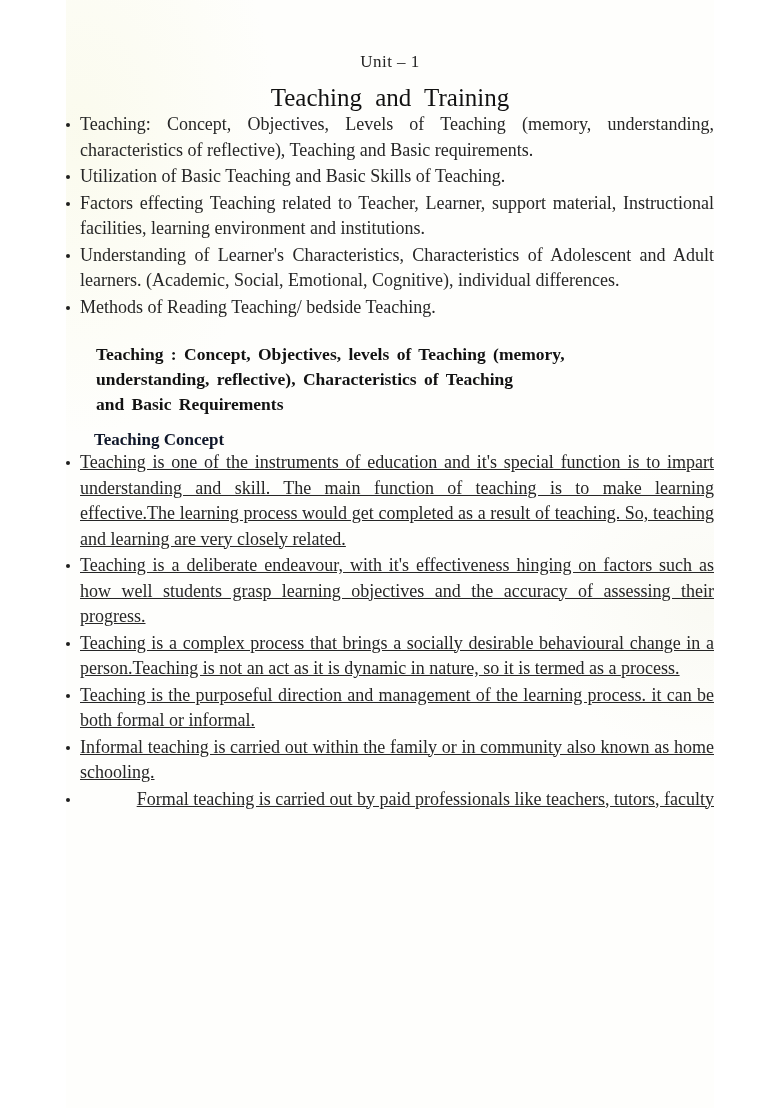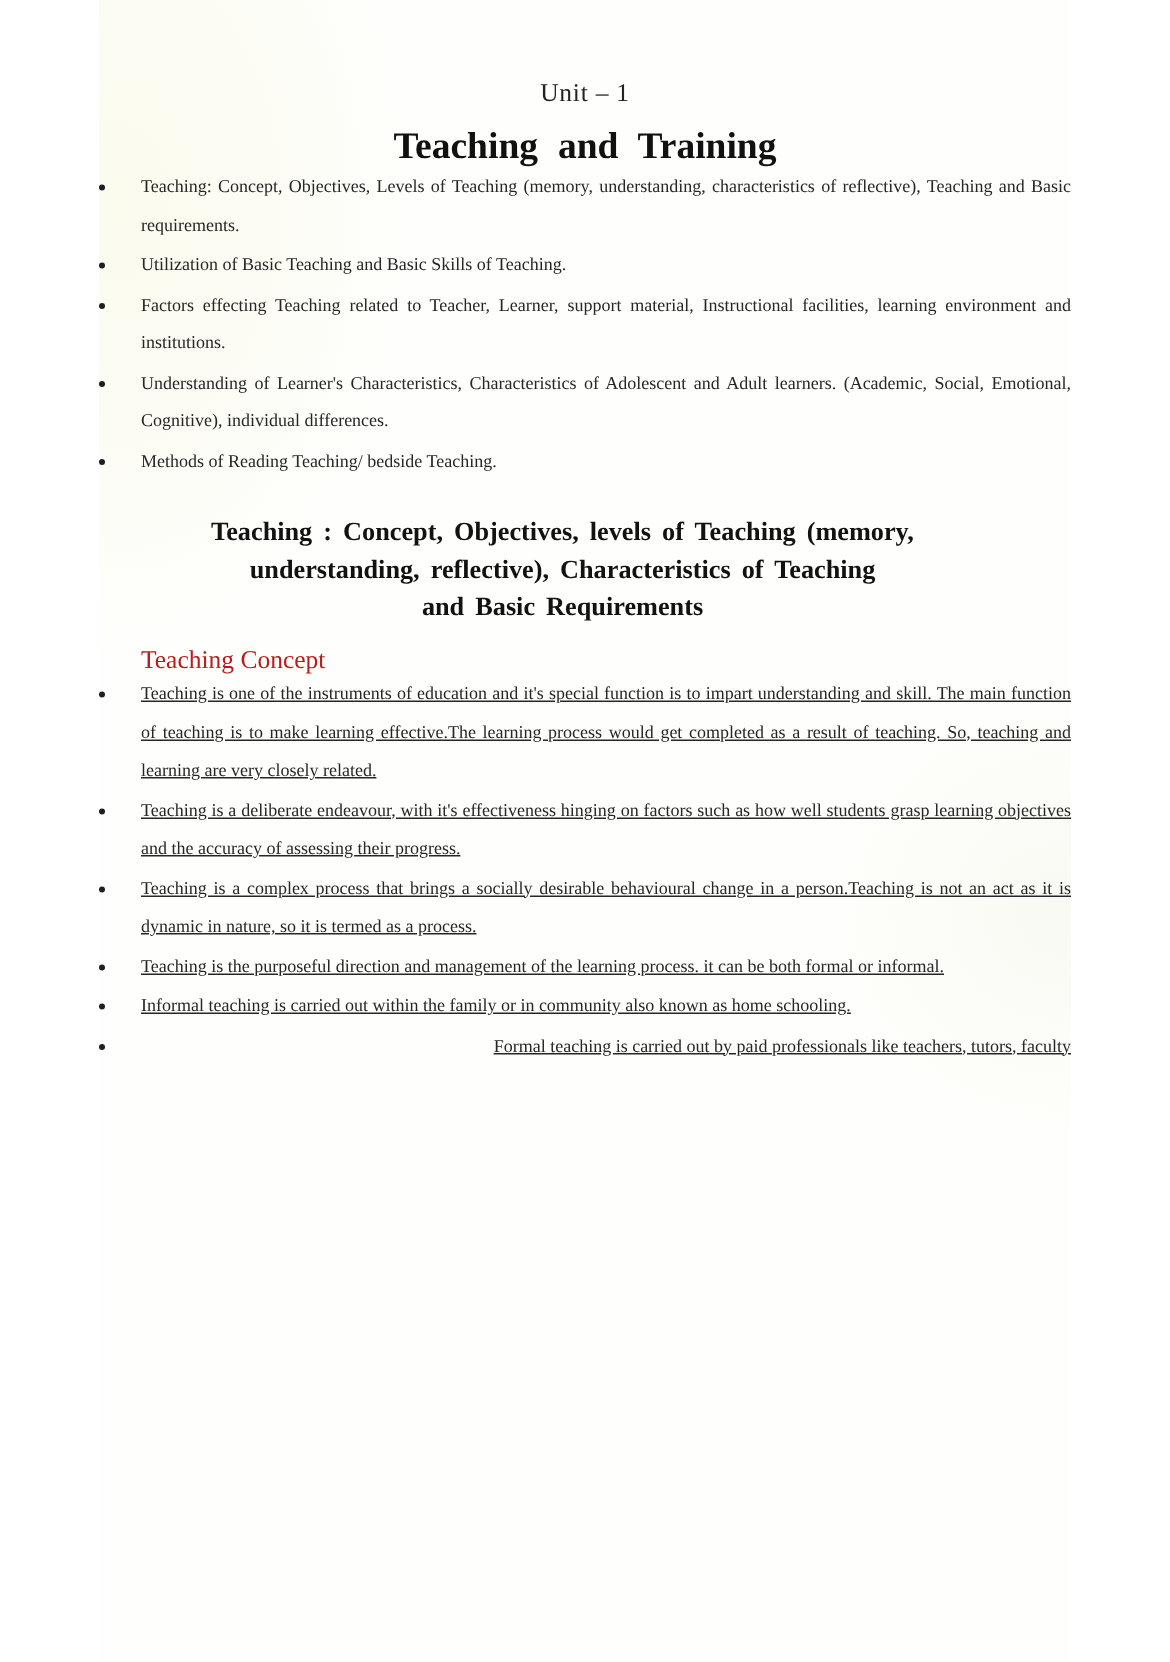--- a/index.html
+++ b/index.html
@@ -36,38 +36,38 @@
   .unit-line {
     text-align: center;
     font-size: 17px;
     letter-spacing: 0.5px;
     margin-top: 52px;
     color: #232323;
   }
   .doc-title {
     text-align: center;
     font-size: 25px;
-    font-weight: bold;
+    font-weight: normal;
     word-spacing: 7px;
     margin-top: 12px;
     color: #111111;
   }
 
   ul.bullets {
     list-style: none;
     margin: 0;
     padding: 0;
   }
   ul.bullets li {
     position: relative;
-    font-size: 12px;
+    font-size: 18px;
     line-height: 25.5px;
     text-align: justify;
     color: #262626;
-    padding-left: 28px;
+    padding-left: 14px;
     margin: 0 0 1px 0;
   }
   ul.bullets li::before {
     content: "";
     position: absolute;
     left: 0;
     top: 11px;
     width: 4px;
     height: 4px;
     border-radius: 50%;
@@ -80,40 +80,39 @@
     margin-right: 45px;
   }
   .syllabus-list li {
     margin-bottom: 2px;
   }
 
   .section-heading {
     margin-top: 22px;
     margin-left: 30px;
     margin-right: 60px;
-    text-align: center;
     font-weight: bold;
     font-size: 17.5px;
     line-height: 25px;
     word-spacing: 3px;
     color: #121212;
   }
   .section-heading .hl {
     display: block;
   }
   .section-heading .hl.l1 { text-indent: 0; }
   .section-heading .hl.l2 { }
   .section-heading .hl.l3 { }
 
   .sub-heading {
     margin-top: 13px;
     margin-left: 28px;
-    font-weight: normal;
+    font-weight: bold;
     font-size: 17px;
-    color: #b91c1c;
+    color: #0f172a;
   }
 
   .concept-list {
     margin-top: 7px;
     margin-left: 76px;
     margin-right: 45px;
   }
   .concept-list li {
     margin-bottom: 4px;
     text-decoration: underline;

